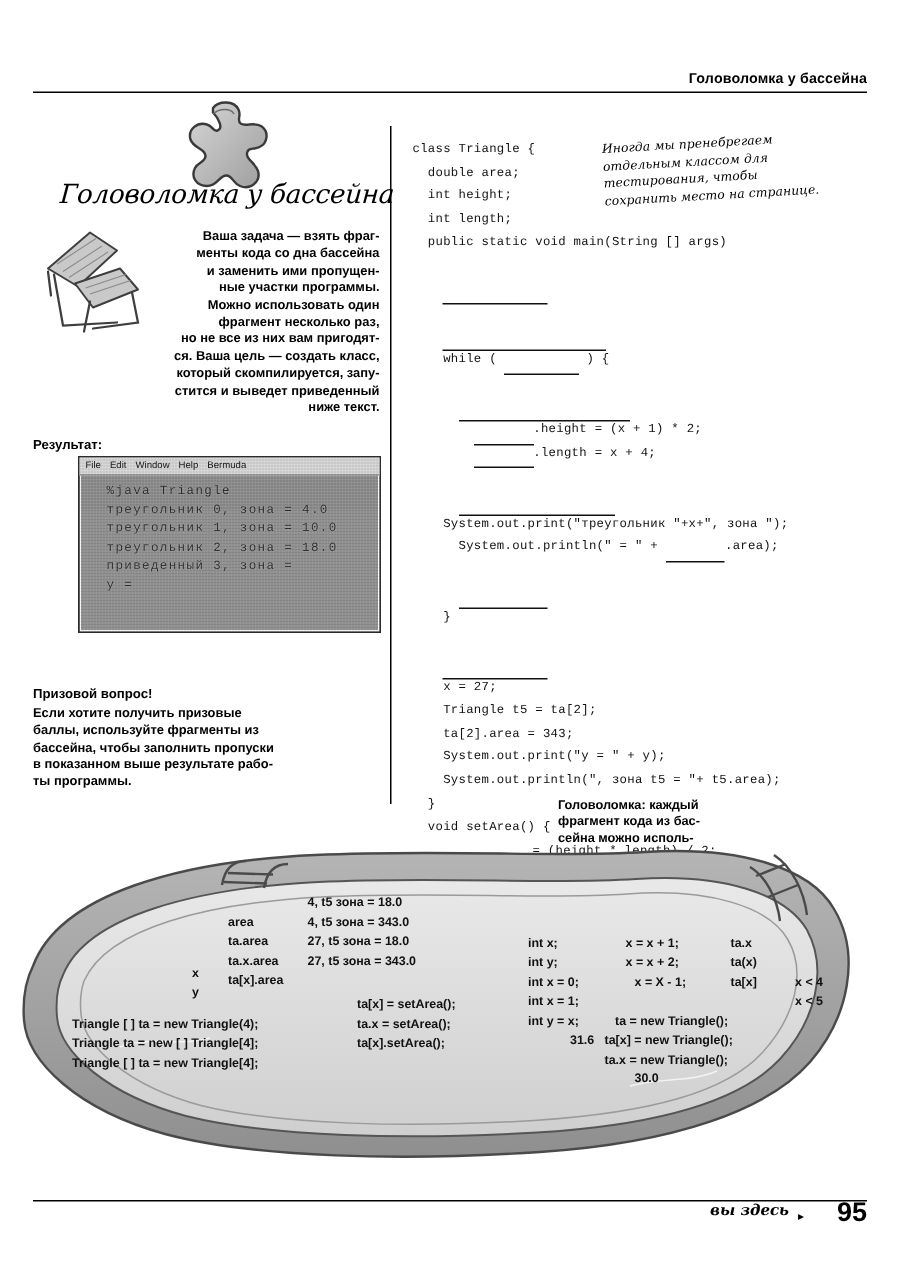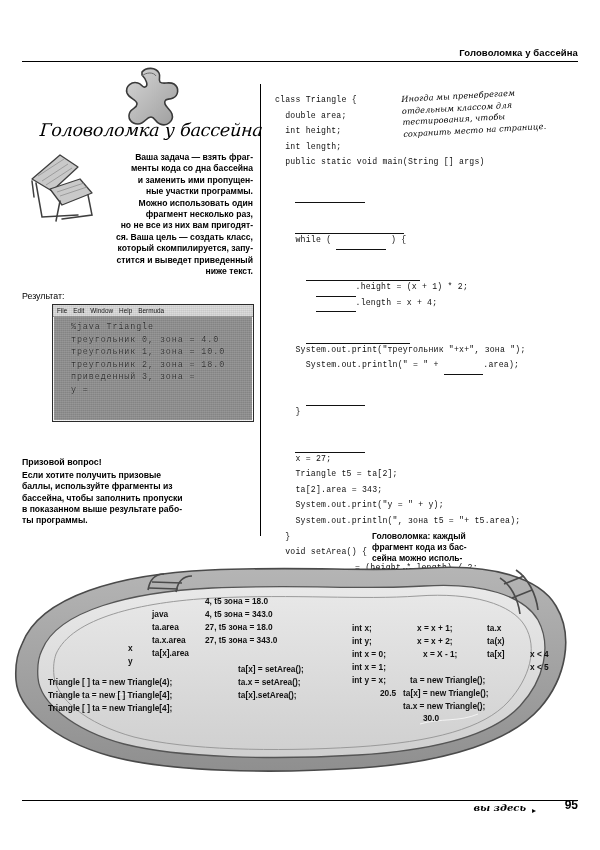--- a/index.html
+++ b/index.html
@@ -42,21 +42,21 @@
     position:absolute;left:98px;top:152px;width:155px;
     font-size:8.6px;line-height:11.4px;
     text-align:right;
     font-weight:600;
   }
   .intro .l{display:block;}
   .intro b{font-weight:bold;}
 
   .label-result{
     position:absolute;left:22px;top:291px;
-    font-size:8.8px;font-weight:normal;
+    font-size:8.8px;font-weight:bold;
   }
 
   
   .console{
     position:absolute;left:52px;top:304px;width:200px;height:116px;
     border:1px solid #2b2b2b;
     background:#8f8f8f;
     box-shadow:0 0 0 1px #fff inset;
   }
   .console-menubar{
@@ -148,21 +148,21 @@
     position:absolute;right:74px;top:802px;
     font-family:"DejaVu Serif",serif;font-style:italic;
     font-size:10px;font-weight:bold;
   }
   .footer-arrow{
     position:absolute;right:64px;top:806px;
     font-size:8px;
   }
   .pagenum{
     position:absolute;right:22px;top:798px;
-    font-size:12px;font-weight:bold;
+    font-size:18px;font-weight:bold;
   }
 </style>
 </head>
 <body>
 
 <div class="page">
 
   <div class="runhead">Головоломка у бассейна</div>
   <div class="runhead-rule"></div>
 
@@ -310,42 +310,42 @@
         <path d="M504 36 L524 28"></path>
         <path d="M512 50 L532 42"></path>
       </g>
 
       <g stroke="#ffffff" stroke-width="1" opacity=".7" fill="none">
         <path d="M80 150 C100 142 120 150 140 144"></path>
         <path d="M420 176 C440 170 460 174 478 166"></path>
       </g>
     </svg>
     <div class="pool-text" id="pool-host">
-        <div class="frag" style="left: 152px; top: 60px;">java</div>
+        <div class="frag" style="left: 152px; top: 60px;">area</div>
         <div class="frag" style="left: 152px; top: 73px;">ta.area</div>
         <div class="frag" style="left: 152px; top: 86px;">ta.x.area</div>
         <div class="frag" style="left: 152px; top: 99px;">ta[x].area</div>
         <div class="frag" style="left: 205px; top: 47px;">4, t5 зона = 18.0</div>
         <div class="frag" style="left: 205px; top: 60px;">4, t5 зона = 343.0</div>
         <div class="frag" style="left: 205px; top: 73px;">27, t5 зона = 18.0</div>
         <div class="frag" style="left: 205px; top: 86px;">27, t5 зона = 343.0</div>
         <div class="frag" style="left: 128px; top: 94px;">x</div>
         <div class="frag" style="left: 128px; top: 107px;">y</div>
         <div class="frag" style="left: 48px; top: 128px;">Triangle [ ] ta = new Triangle(4);</div>
         <div class="frag" style="left: 48px; top: 141px;">Triangle ta = new [ ] Triangle[4];</div>
         <div class="frag" style="left: 48px; top: 154px;">Triangle [ ] ta = new Triangle[4];</div>
         <div class="frag" style="left: 238px; top: 115px;">ta[x] = setArea();</div>
         <div class="frag" style="left: 238px; top: 128px;">ta.x = setArea();</div>
         <div class="frag" style="left: 238px; top: 141px;">ta[x].setArea();</div>
         <div class="frag" style="left: 352px; top: 74px;">int x;</div>
         <div class="frag" style="left: 352px; top: 87px; text-align: right;">int y;</div>
         <div class="frag" style="left: 352px; top: 100px;">int x = 0;</div>
         <div class="frag" style="left: 352px; top: 113px;">int x = 1;</div>
         <div class="frag" style="left: 352px; top: 126px;">int y = x;</div>
-        <div class="frag" style="left: 380px; top: 139px;">20.5</div>
+        <div class="frag" style="left: 380px; top: 139px;">31.6</div>
         <div class="frag" style="left: 380px; top: 164px; margin-left: 43px;">30.0</div>
         <div class="frag" style="left: 417px; top: 74px;">x = x + 1;</div>
         <div class="frag" style="left: 417px; top: 87px;">x = x + 2;</div>
         <div class="frag" style="left: 423px; top: 100px;">x = X - 1;</div>
         <div class="frag" style="left: 410px; top: 126px;">ta = new Triangle();</div>
         <div class="frag" style="left: 403px; top: 139px;">ta[x] = new Triangle();</div>
         <div class="frag" style="left: 403px; top: 152px;">ta.x = new Triangle();</div>
         <div class="frag" style="left: 487px; top: 74px;">ta.x</div>
         <div class="frag" style="left: 487px; top: 87px;">ta(x)</div>
         <div class="frag" style="left: 487px; top: 100px;">ta[x]</div>

